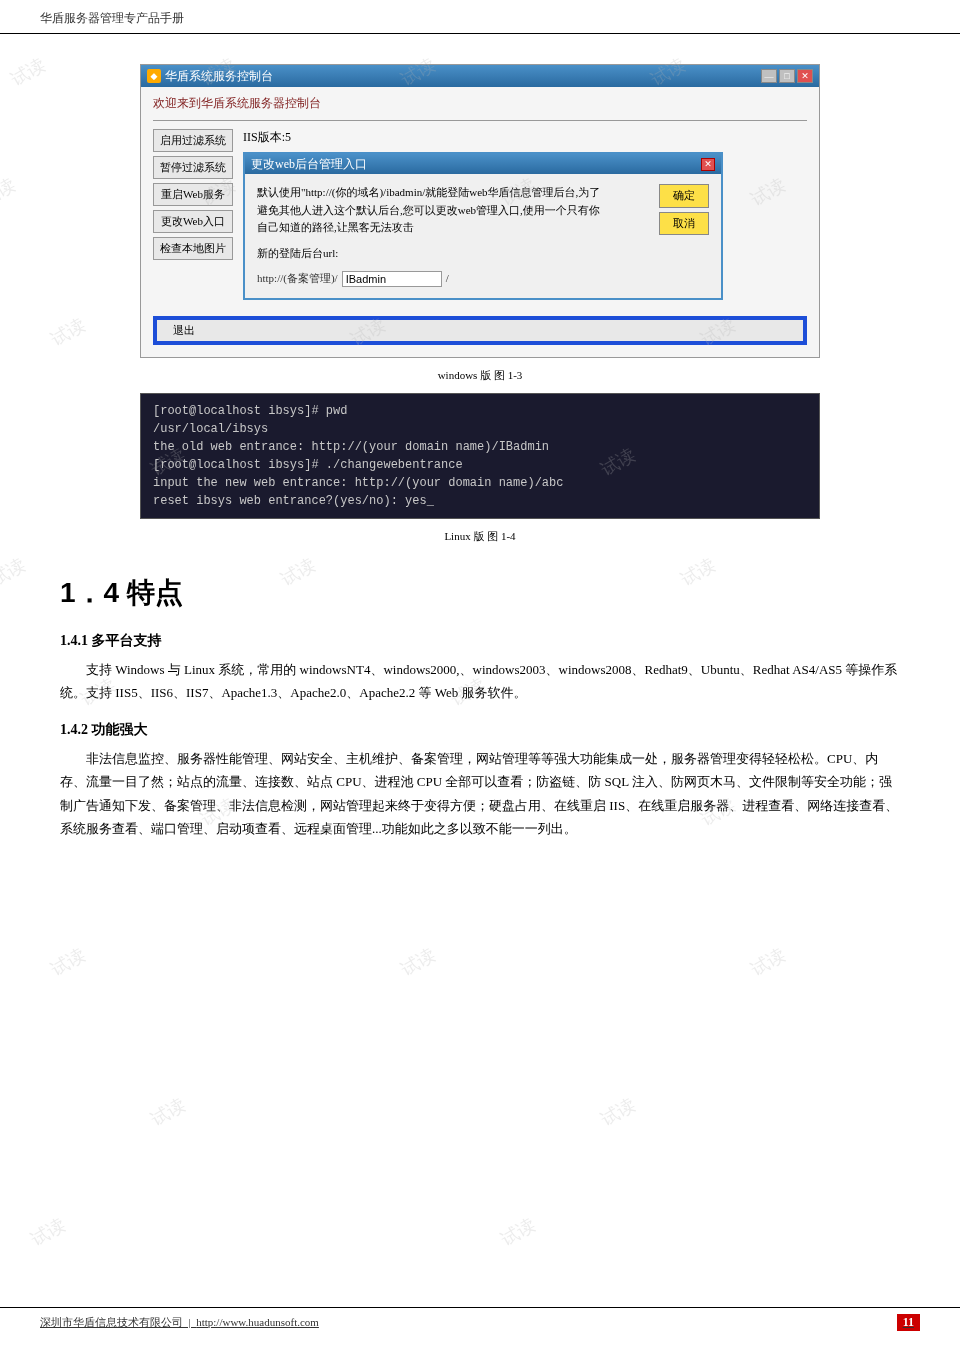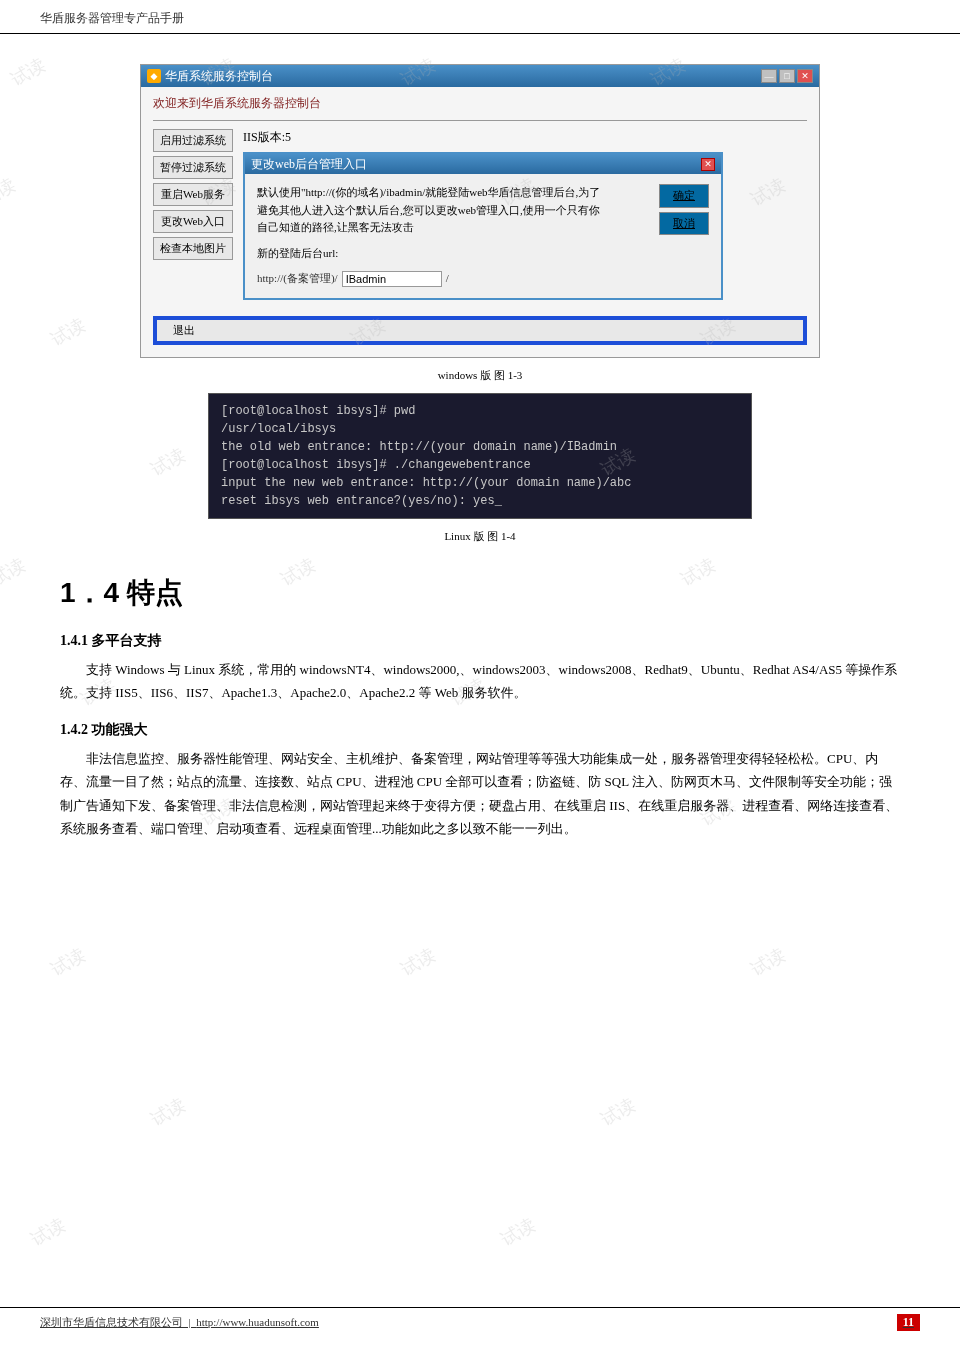--- a/index.html
+++ b/index.html
@@ -170,28 +170,27 @@
     .dialog-text {
       flex: 1;
     }
     .dialog-actions {
       display: flex;
       flex-direction: column;
       gap: 4px;
       min-width: 50px;
     }
     .dialog-action-btn {
-      background: #0369a1;
+      background: #fde047;
       border: 1px solid #888;
       padding: 2px 0;
       font-size: 11px;
       text-align: center;
       cursor: pointer;
       white-space: nowrap;
-      text-decoration: underline;
     }
     .url-row {
       margin-top: 8px;
       display: flex;
       align-items: center;
       gap: 4px;
       font-size: 11px;
     }
     .url-prefix {
       color: #333;
@@ -228,21 +227,21 @@
     }
 
     
     .terminal-box {
       background: #1a1a2e;
       color: #c8c8c8;
       font-family: "Courier New", monospace;
       font-size: 12px;
       padding: 8px 12px;
       margin: 10px auto;
-      width: 544px;
+      width: 680px;
       line-height: 1.5;
       border: 1px solid #555;
     }
     .terminal-box .term-line {
       white-space: pre;
     }
 
     
     .section-heading {
       font-size: 28px;

